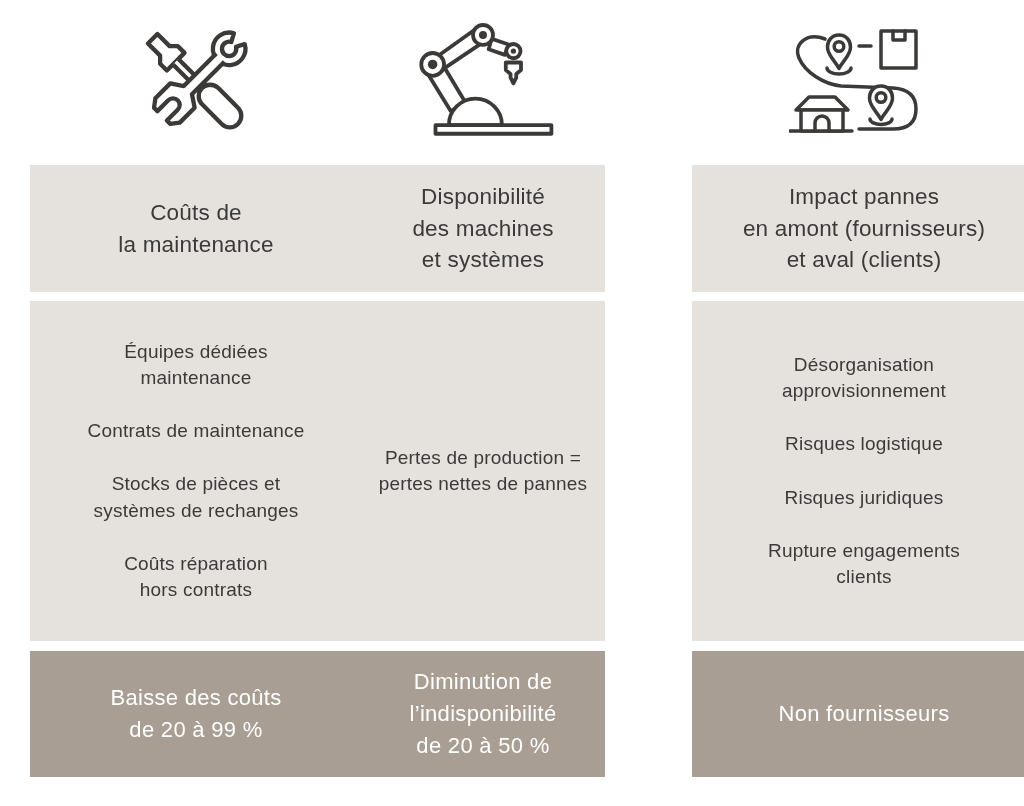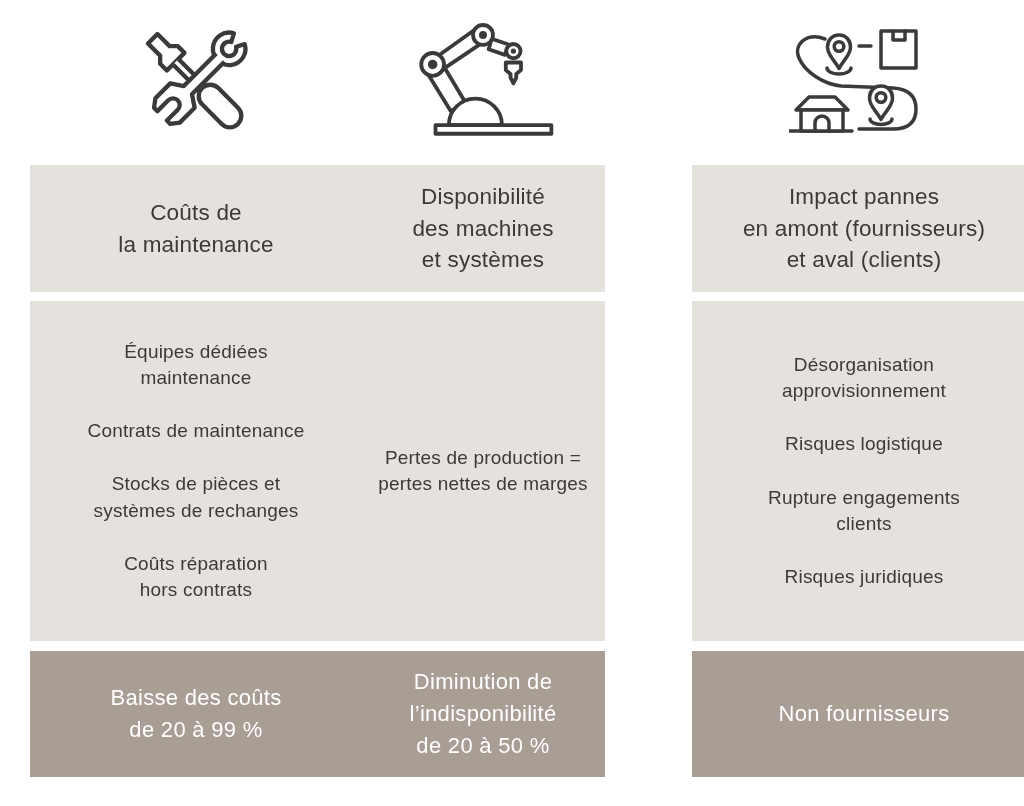--- a/index.html
+++ b/index.html
@@ -127,21 +127,21 @@
         </g>
       </svg>
     </div>
     <div class="box hdr">
       <div class="txt">Disponibilité
 des machines
 et systèmes</div>
     </div>
     <div class="box bod">
       <p class="txt">Pertes de production =
-pertes nettes de marges</p>
+pertes nettes de pannes</p>
     </div>
     <div class="box ftr">
       <div class="txt">Diminution de
 l’indisponibilité
 de 20 à 50 %</div>
     </div>
   </section>
 
   <section class="col col-3">
     <div class="icon-row">
@@ -174,22 +174,22 @@
     </div>
     <div class="box hdr">
       <div class="txt">Impact pannes
 en amont (fournisseurs)
 et aval (clients)</div>
     </div>
     <div class="box bod">
       <p class="txt">Désorganisation
 approvisionnement</p>
       <p class="txt">Risques logistique</p>
+      <p class="txt">Risques juridiques</p>
       <p class="txt">Rupture engagements
 clients</p>
-      <p class="txt">Risques juridiques</p>
     </div>
     <div class="box ftr">
       <div class="txt">Non fournisseurs</div>
     </div>
   </section>
 
 </div>
 
 </body></html>

